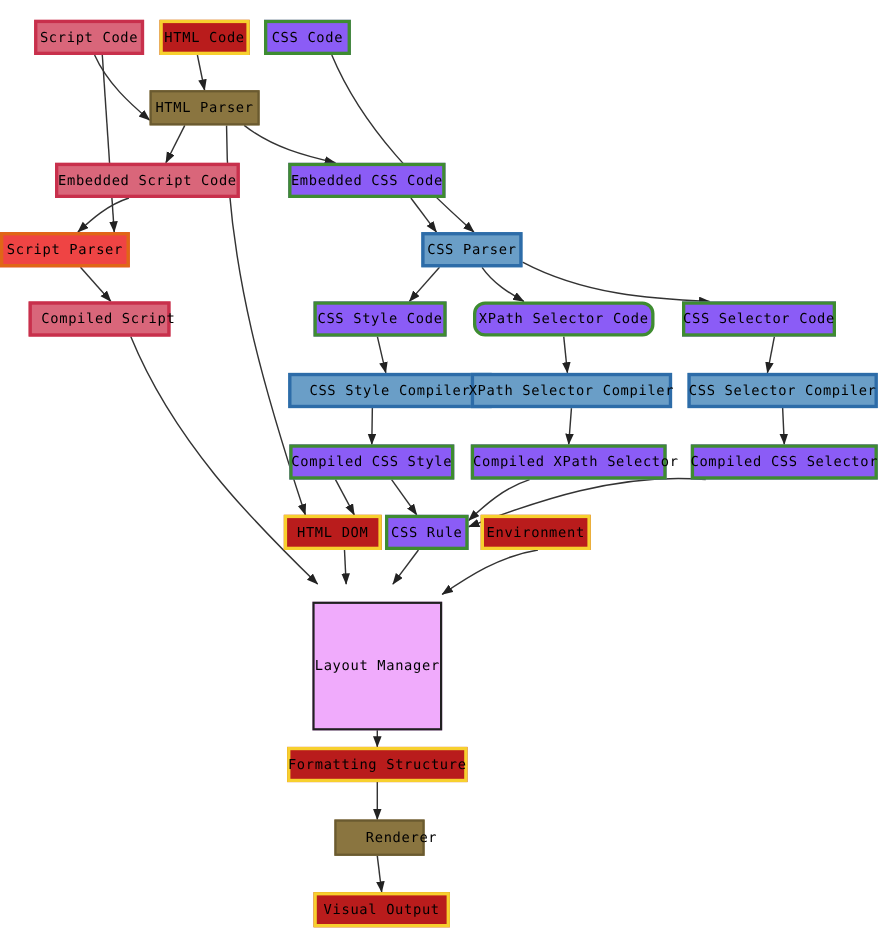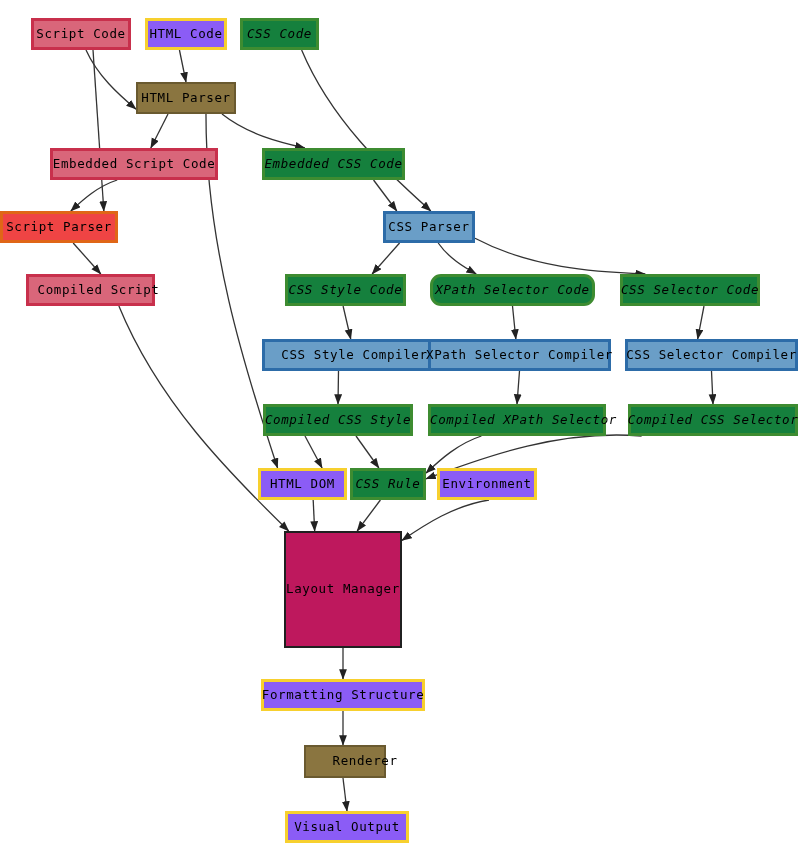--- a/index.html
+++ b/index.html
@@ -30,26 +30,26 @@
     justify-content: center;
     text-align: center;
     font-size: 12.5px;
     letter-spacing: 0.6px;
     color: #000000;
     border-style: solid;
     white-space: nowrap;
     line-height: 1;
   }
   .n-red    { background: #d9667a; border-color: #c8304c; border-width: 3px; }
-  .n-yellow { background: #8b5cf6; border-color: #f7d02e; border-width: 3px; }
-  .n-green  { background: #15803d; border-color: #3e8c31; border-width: 3px; font-style: italic; }
+  .n-yellow { background: #b91c1c; border-color: #f7d02e; border-width: 3px; }
+  .n-green  { background: #8b5cf6; border-color: #3e8c31; border-width: 3px; }
   .n-brown  { background: #8a7540; border-color: #6a5a30; border-width: 2px; }
   .n-orange { background: #ef4444; border-color: #e06617; border-width: 3px; }
   .n-blue   { background: #6a9ec7; border-color: #2d6ca8; border-width: 3px; }
-  .n-grey   { background: #be185d; border-color: #202020; border-width: 2px; }
+  .n-grey   { background: #f0abfc; border-color: #202020; border-width: 2px; margin-top: 16px; }
   .n-big    { align-items: center; }
 </style>
 </head>
 <body>
 
 <div id="canvas">
 
   <svg id="edges" width="800" height="845" viewBox="0 0 800 845">
     <defs>
       <marker id="arrow" markerWidth="9" markerHeight="9" refX="7.5" refY="3" orient="auto" markerUnits="strokeWidth">

